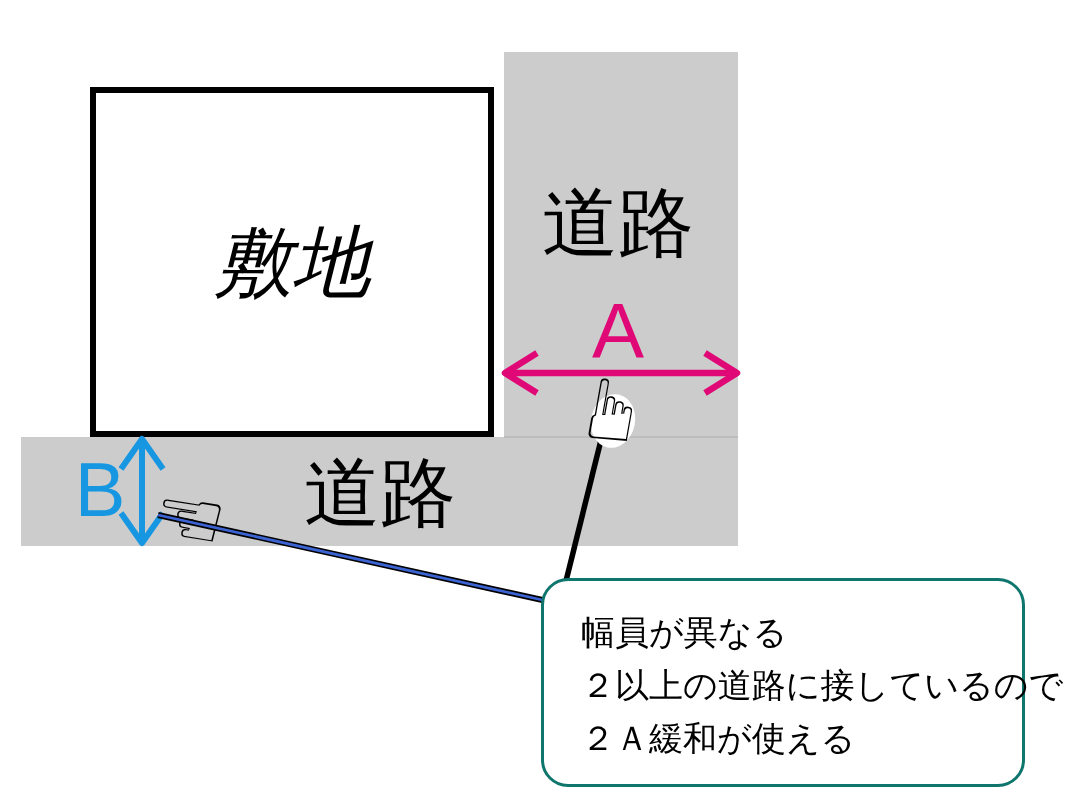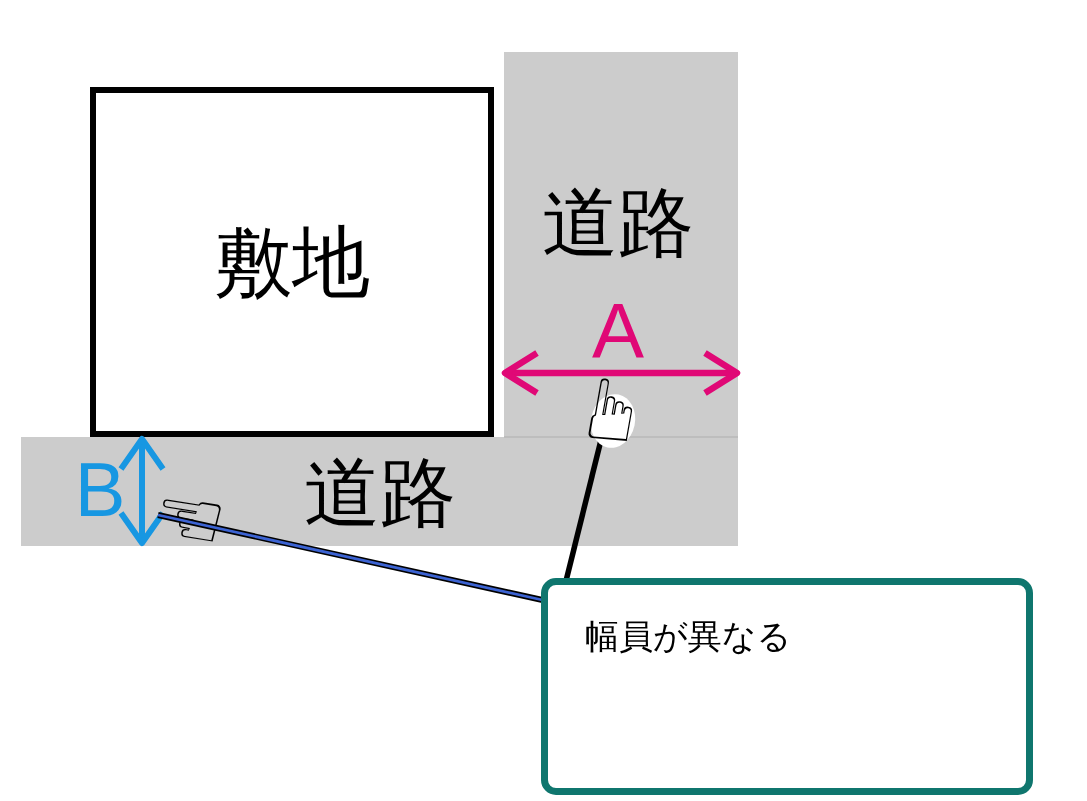--- a/index.html
+++ b/index.html
@@ -21,21 +21,21 @@
     position: absolute;
     left: 504px; top: 436px; width: 234px; height: 2px;
     background: #bdbdbd;
   }
   #site-square {
     position: absolute;
     left: 90px; top: 87px;
     width: 392px; height: 338px;
     background: #ffffff;
     border: 6px solid #000;
-    display: flex; align-items: center; justify-content: center;
+    display: flex; align-items: center; justify-content: center; font-style: italic;
   }
   .big-label {
     font-size: 76px;
     line-height: 1;
     white-space: nowrap;
   }
   .center-anchor { transform: translate(-50%, -50%); }
   #site-label { font-size: 78px; }
   #road-label-right { left: 618px; top: 223px; }
   #road-label-bottom { left: 380px; top: 493px; }
@@ -71,22 +71,22 @@
   #hand-left {
     left: 146px; top: 486px; width: 88px; height: 66px;
     font-size: 80px;
     transform: rotate(9deg);
   }
   #callout {
     position: absolute;
     left: 541px; top: 578px;
     width: 478px; height: 203px;
     background: #ffffff;
-    border: 7px solid #0f766e;
-    border-radius: 15px;
+    border: 3px solid #0f766e;
+    border-radius: 27px;
     box-sizing: content-box;
     padding: 0;
   }
   #callout .text-wrap {
     padding: 25px 10px 0 37px;
   }
   .callout-line {
     font-size: 34px;
     line-height: 53px;
     white-space: nowrap;
@@ -136,16 +136,18 @@
 
   <div id="hand-up-mask"></div>
   <div id="hand-up" class="hand">☝</div>
 
   <div id="dim-a-label" class="abs big-label center-anchor">A</div>
   <div id="dim-b-label" class="abs big-label center-anchor">B</div>
 
   <div id="callout">
     <div class="text-wrap">
       <div class="callout-line">幅員が異なる</div>
+      <div class="callout-line">２以上の道路に接しているので</div>
+      <div class="callout-line">２Ａ緩和が使える</div>
     </div>
   </div>
 
 </div>
 
 </body></html>

